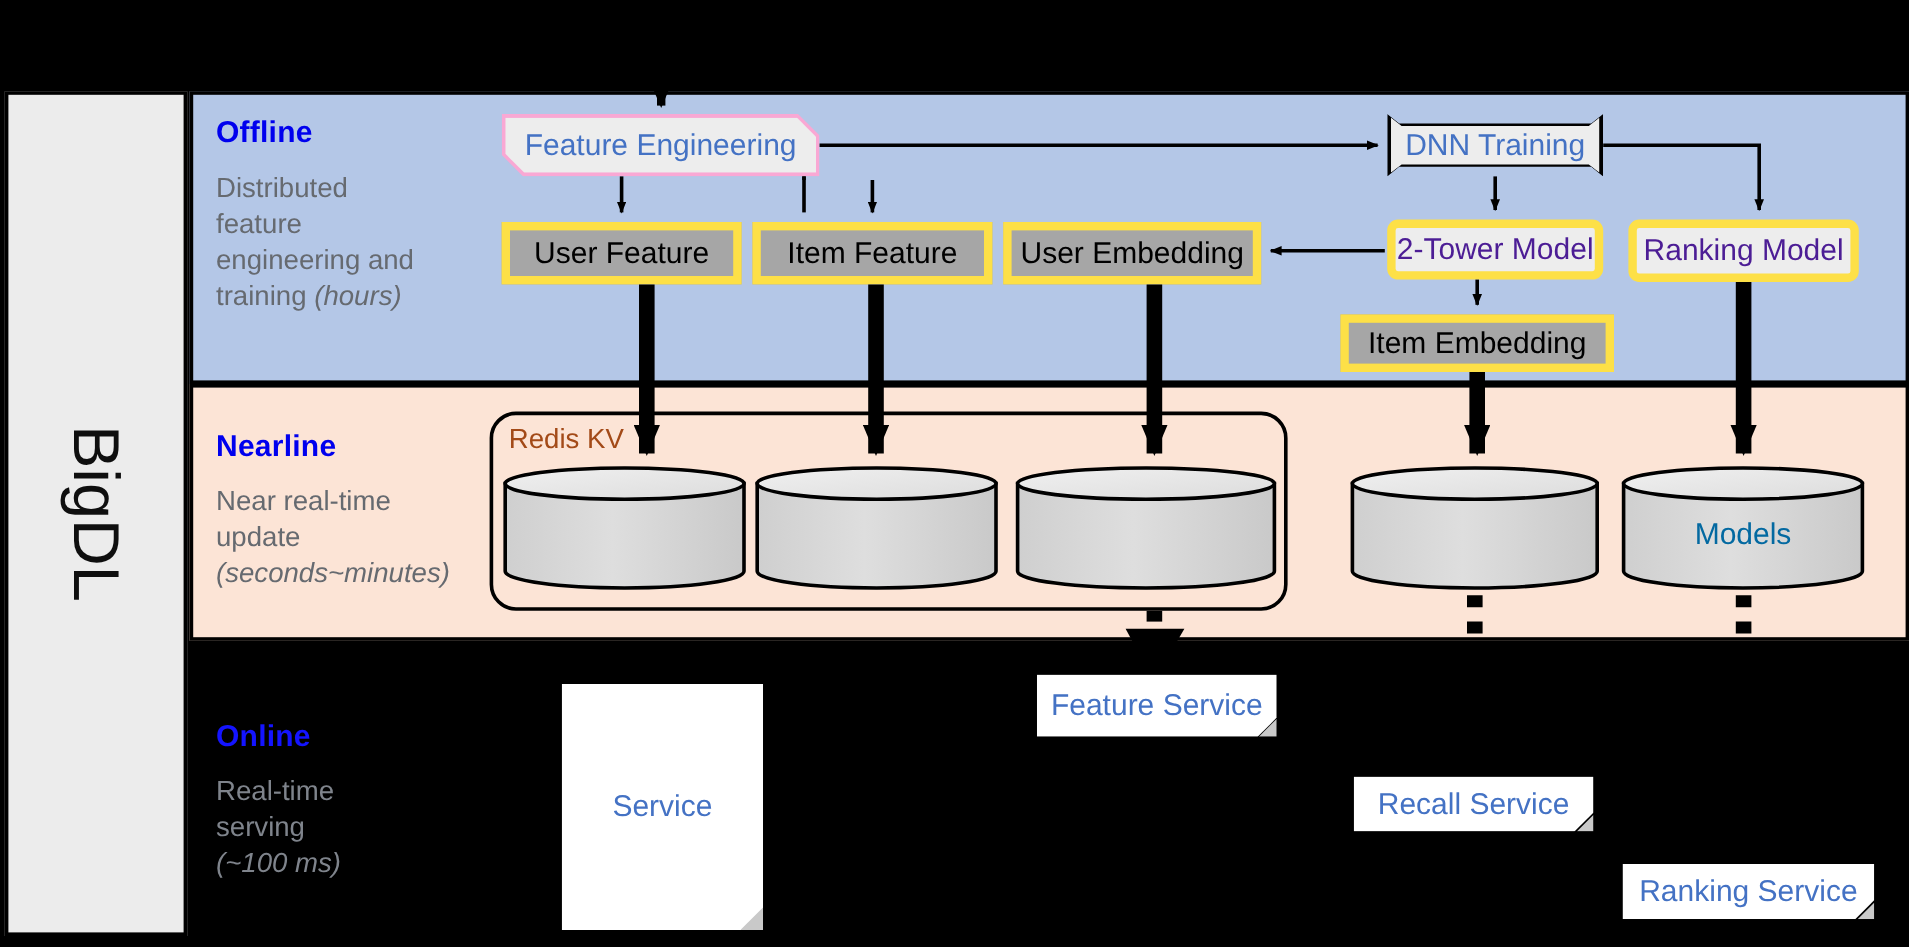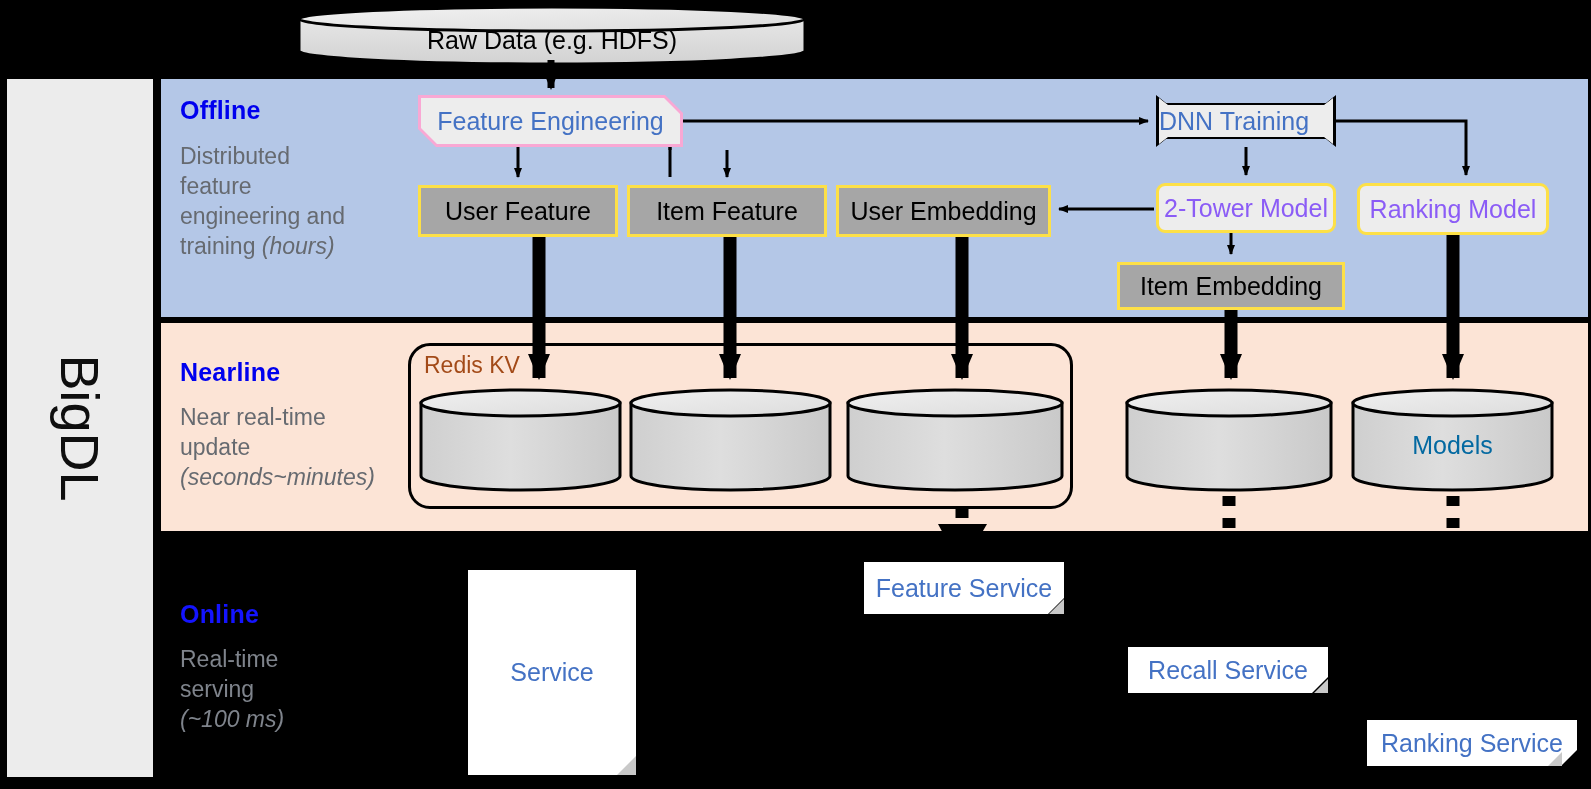--- a/index.html
+++ b/index.html
@@ -22,35 +22,35 @@
   }
 
   
   .sec-title{font-size:25px;font-weight:bold;color:#0000ee;letter-spacing:.2px;}
   .sec-sub{font-size:23px;color:#666a70;line-height:1.30;}
   .sec-sub i{font-style:italic;}
   .sec-title.online{color:#1414ff;}
   .sec-sub.online{color:#7f848c;}
 
   
-  .box{display:flex;align-items:center;justify-content:center;text-align:center;border:3px solid #fde047;}
+  .box{display:flex;align-items:center;justify-content:center;text-align:center;border:7px solid #fde047;}
   .box-grey{background:#a6a6a6;color:#000;font-size:25px;}
-  .box-model{background:#ededed;color:#8b5cf6;font-size:25px;border-radius:9px;}
+  .box-model{background:#ededed;color:#4c1d95;font-size:25px;border-radius:9px;}
   .shape-flag-outer{background:#f9a8d4;}
   .shape-flag-inner{
     position:absolute;inset:3px;background:#ededed;
     display:flex;align-items:center;justify-content:center;
     clip-path:polygon(0 0, calc(100% - 16px) 0, 100% 16px, 100% 100%, 16px 100%, 0 calc(100% - 16px));
     color:#4472c4;font-size:25px;
   }
 
   
   .notch-outer{background:#000;}
   .notch-inner{position:absolute;inset:3px;background:#ededed;color:#4472c4;
-    display:flex;align-items:center;font-size:25px;}
+    display:flex;align-items:center;justify-content:center;font-size:25px;}
 
   
   .cyl{position:absolute;}
   .cyl svg{display:block;overflow:visible;}
   .cyl-label{
     position:absolute;left:0;right:0;text-align:center;
     font-size:25px;pointer-events:none;
   }
 
   
@@ -70,37 +70,20 @@
 
 <div id="root">
 
   <div class="abs panel panel-offline" style="left:158px;top:76px;width:1433px;height:244px;"></div>
   <div class="abs panel panel-nearline" style="left:158px;top:320px;width:1433px;height:214px;"></div>
 
   <div class="abs rail" style="left:4px;top:76px;width:152px;height:704px;">
     <div class="rail-label">BigDL</div>
   </div>
 
-  <div class="cyl" style="left:296px;top:4px;">
-    <svg width="512" height="62" viewBox="0 0 512 62">
-      <defs>
-        <linearGradient id="cylBody" x1="0" y1="0" x2="0" y2="1">
-          <stop offset="0%" stop-color="#e6e6e6"></stop>
-            <stop offset="100%" stop-color="#d2d2d2"></stop>
-        </linearGradient>
-        <linearGradient id="cylTop" x1="0" y1="0" x2="1" y2="1">
-          <stop offset="0%" stop-color="#f2f2f2"></stop>
-            <stop offset="100%" stop-color="#dcdcdc"></stop>
-        </linearGradient>
-      </defs>
-      <path d="M3,15 L3,47 A253,13 0 0,0 509,47 L509,15 Z" fill="url(#cylBody)" stroke="#000" stroke-width="3"></path>
-      <ellipse cx="256" cy="15" rx="253" ry="12" fill="url(#cylTop)" stroke="#000" stroke-width="3"></ellipse>
-    </svg>
-    <div class="cyl-label" style="top:22px;color:#000;">Raw Data (e.g. HDFS)</div>
-  </div>
 
   <div class="abs sec-title" style="left:180px;top:96px;">Offline</div>
   <div class="abs sec-sub" style="left:180px;top:142px;width:215px;">
     <span>Distributed</span><br>
     <span>feature</span><br>
     <span>engineering and</span><br>
     <span>training </span><i>(hours)</i>
   </div>
 
   <div class="abs sec-title" style="left:180px;top:358px;">Nearline</div>
@@ -213,21 +196,21 @@
   </div>
 
   <div class="abs" style="left:1128px;top:647px;width:176px;height:46px;">
     <div class="doc abs" style="left:0;top:0;width:200px;height:46px;">
       <span>Recall Service</span>
     </div>
     <div class="doc-fold abs" style="left:186px;top:32px;width:14px;height:14px;"></div>
   </div>
 
   <div class="abs" style="left:1352px;top:720px;width:210px;height:46px;">
-    <div class="doc abs" style="left:15px;top:0;width:210px;height:46px;">
+    <div class="doc abs" style="left:0;top:0;width:210px;height:46px;">
       <span>Ranking Service</span>
     </div>
     <div class="doc-fold abs" style="left:196px;top:32px;width:14px;height:14px;"></div>
   </div>
 
   <svg class="ovl">
     <defs>
       <marker id="ah" markerWidth="10" markerHeight="8" refX="9" refY="4" orient="auto" markerUnits="userSpaceOnUse">
         <path d="M0,0 L10,4 L0,8 Z" fill="#000"></path>
       </marker>

